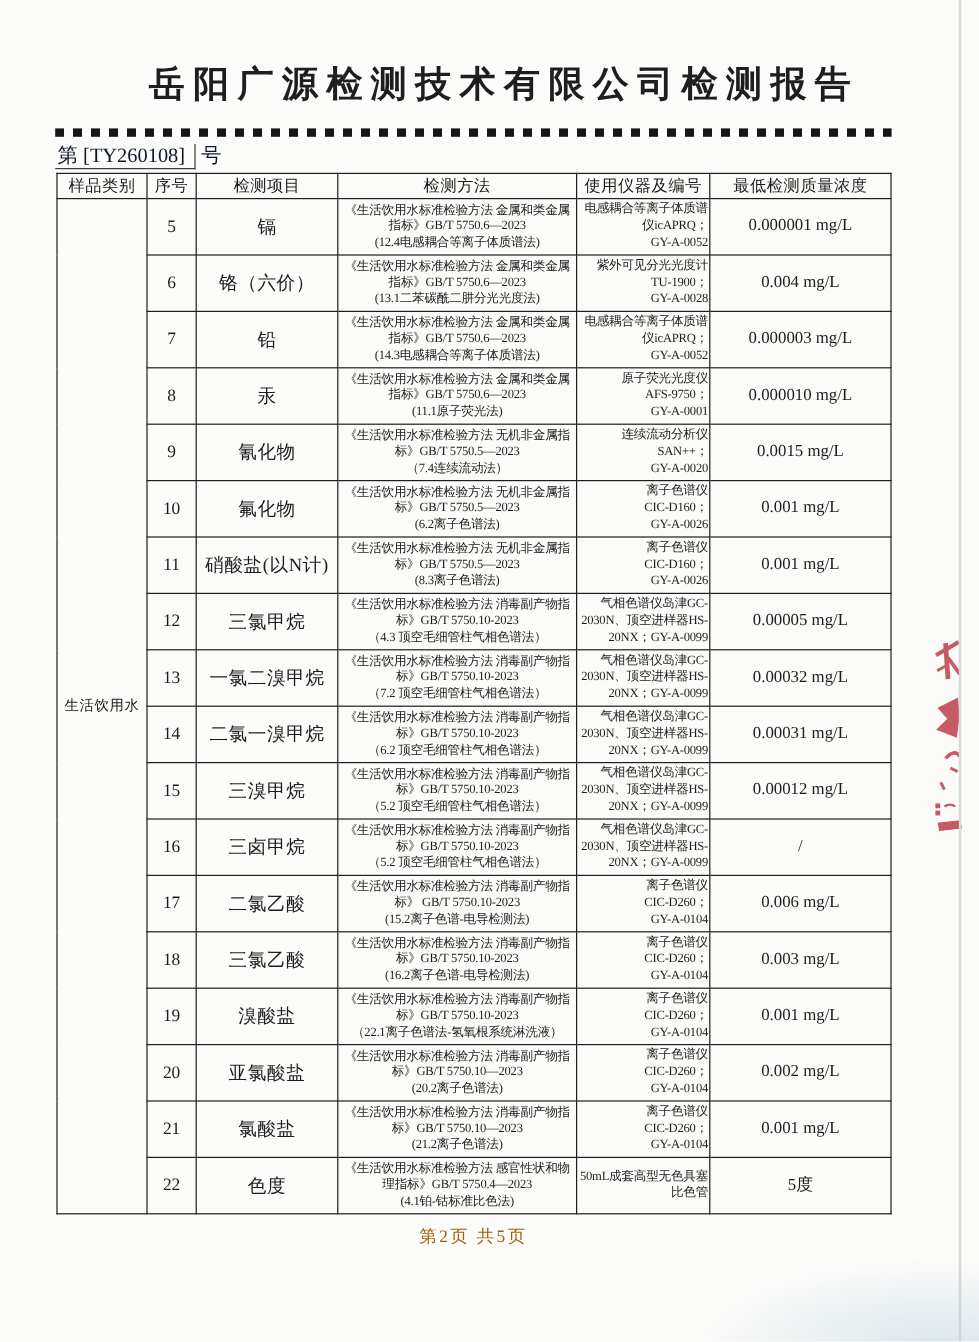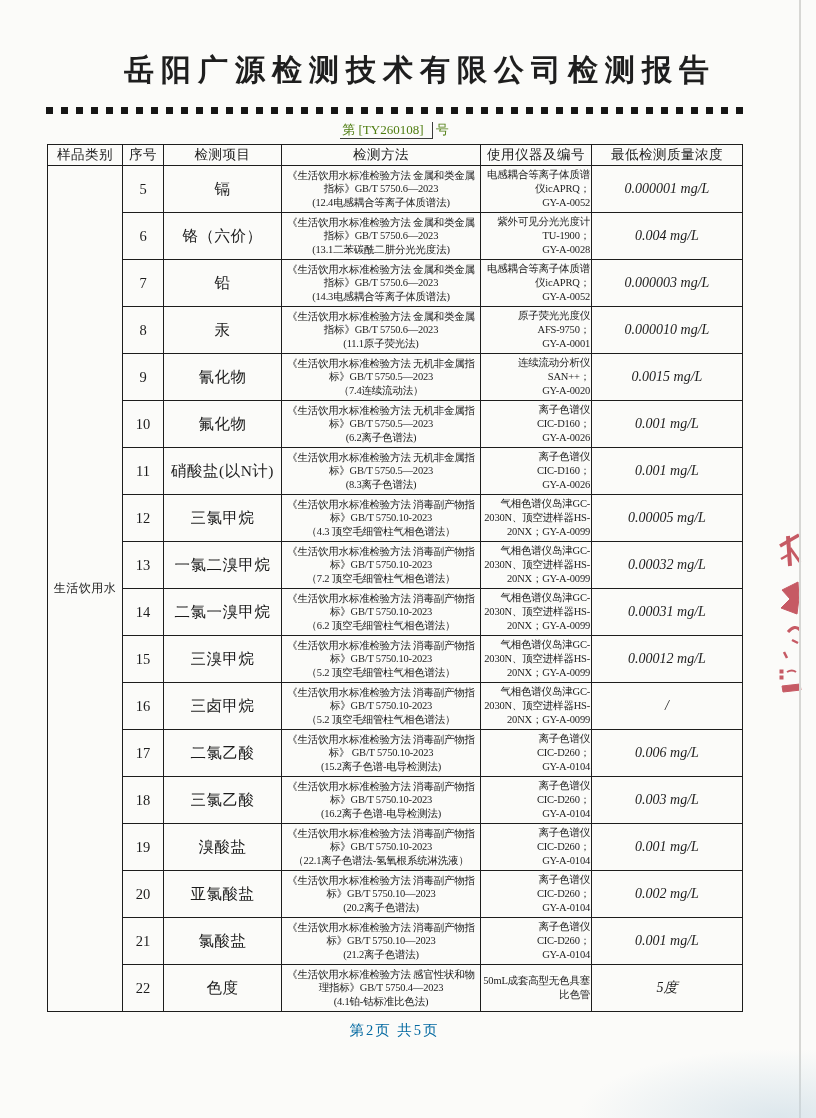--- a/index.html
+++ b/index.html
@@ -28,23 +28,22 @@
     height: 7px;
     width: 697px;
     margin: 16px auto 0 46px;
     background: repeating-linear-gradient(90deg, #161616 0 7px, transparent 7px 15px);
   }
 
   .report-no-line {
     margin-top: 4px;
     width: 697px;
     margin-left: 46px;
-    text-align: center;
-    font-size: 13px;
-    color: #4d7c0f;
+    font-size: 17px;
+    color: #0f172a;
     height: 26px;
     line-height: 24px;
   }
   .report-no-box {
     border-right: 1.5px solid #3a3a3a;
     border-bottom: 1.5px solid #3a3a3a;
     padding: 0 8px 1px 2px;
   }
 
   table.report-table {
@@ -93,30 +92,30 @@
     letter-spacing: -0.2px;
   }
   td.instr-cell {
     font-size: 10.5px;
     line-height: 14px;
     white-space: pre-line;
     padding: 1px 1px;
     letter-spacing: -0.2px;
     text-align: right;
   }
-  td.limit-cell { font-size: 14px; font-style: italic; }
+  td.limit-cell { font-size: 14px; }
 
   .page-footer {
     width: 697px;
     margin-left: 46px;
     text-align: center;
     margin-top: 9px;
     font-size: 14.5px;
     letter-spacing: 2px;
-    color: #0369a1;
+    color: #a16207;
   }
 
   .scan-edge-line {
     position: absolute;
     left: 799px; top: 0;
     width: 2px; height: 1118px;
     background: #d7d7d4;
   }
   .scan-corner-tint {
     position: absolute;

